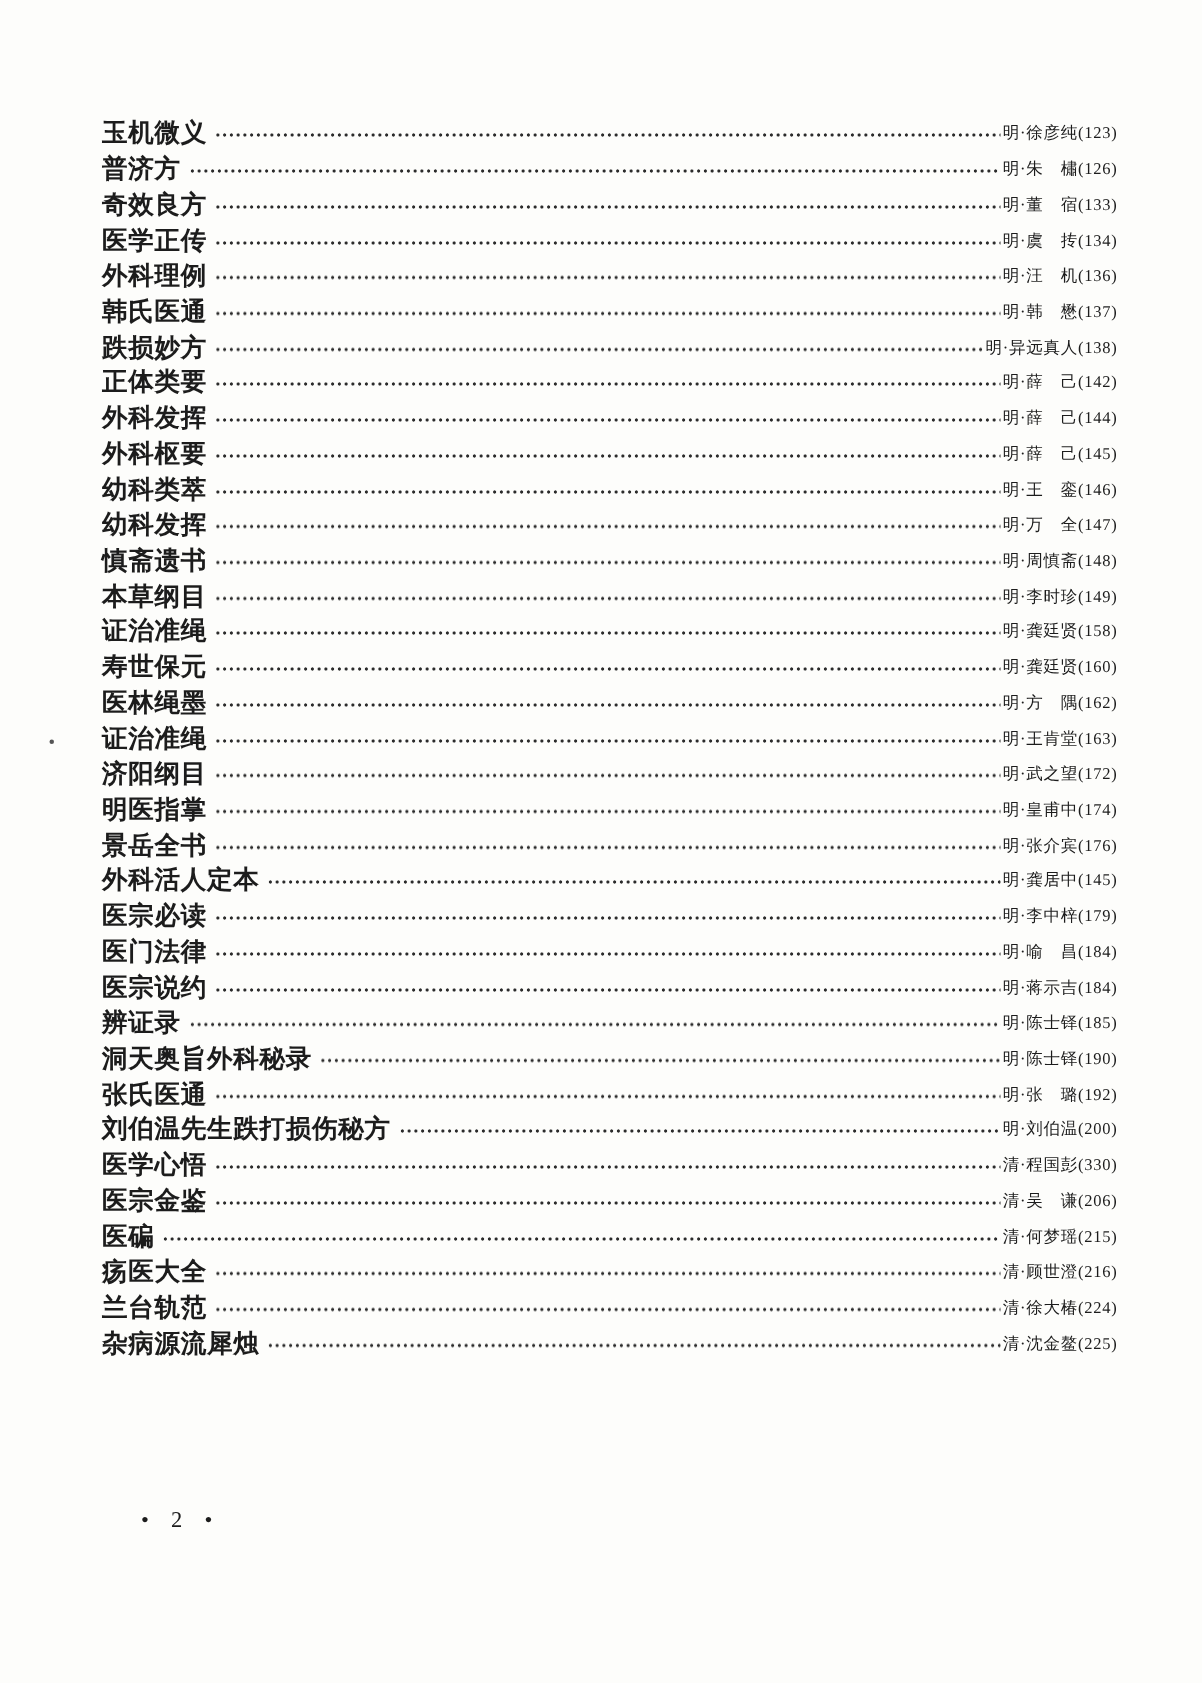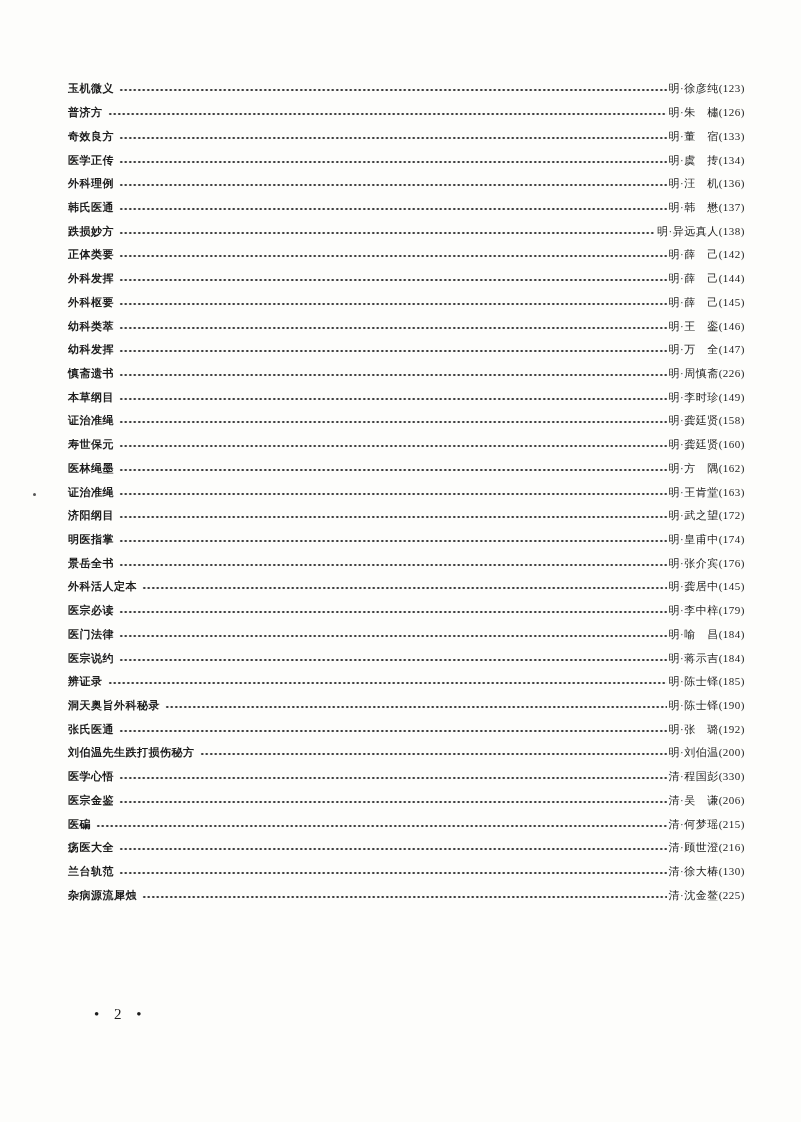--- a/index.html
+++ b/index.html
@@ -27,21 +27,21 @@
     width: 677px;
   }
   .row {
     display: flex;
     align-items: center;
     height: 23.72px;
     white-space: nowrap;
   }
   .title {
     font-weight: bold;
-    font-size: 11px;
+    font-size: 17px;
     letter-spacing: 0.5px;
     flex: 0 0 auto;
   }
   .leader {
     flex: 1 1 auto;
     align-self: center;
     height: 12px;
     margin: 3px 2px 0 5px;
     background-image: radial-gradient(circle, #2b2b2b 0.9px, rgba(0,0,0,0) 1.25px);
     background-size: 4.5px 12px;
@@ -132,21 +132,21 @@
     <span class="author">明·王　銮(146)</span>
   </div>
       <div class="row">
     <span class="title">幼科发挥</span>
     <span class="leader"></span>
     <span class="author">明·万　全(147)</span>
   </div>
       <div class="row">
     <span class="title">慎斋遗书</span>
     <span class="leader"></span>
-    <span class="author">明·周慎斋(226)</span>
+    <span class="author">明·周慎斋(148)</span>
   </div>
       <div class="row">
     <span class="title">本草纲目</span>
     <span class="leader"></span>
     <span class="author">明·李时珍(149)</span>
   </div>
       <div class="row">
     <span class="title">证治准绳</span>
     <span class="leader"></span>
     <span class="author">明·龚廷贤(158)</span>
@@ -237,21 +237,21 @@
     <span class="author">清·何梦瑶(215)</span>
   </div>
       <div class="row">
     <span class="title">疡医大全</span>
     <span class="leader"></span>
     <span class="author">清·顾世澄(216)</span>
   </div>
       <div class="row">
     <span class="title">兰台轨范</span>
     <span class="leader"></span>
-    <span class="author">清·徐大椿(130)</span>
+    <span class="author">清·徐大椿(224)</span>
   </div>
       <div class="row">
     <span class="title">杂病源流犀烛</span>
     <span class="leader"></span>
     <span class="author">清·沈金鳌(225)</span>
   </div>
     </div>
   <div class="speck"></div>
   <div class="footer">• 2 •</div>
 </div>

